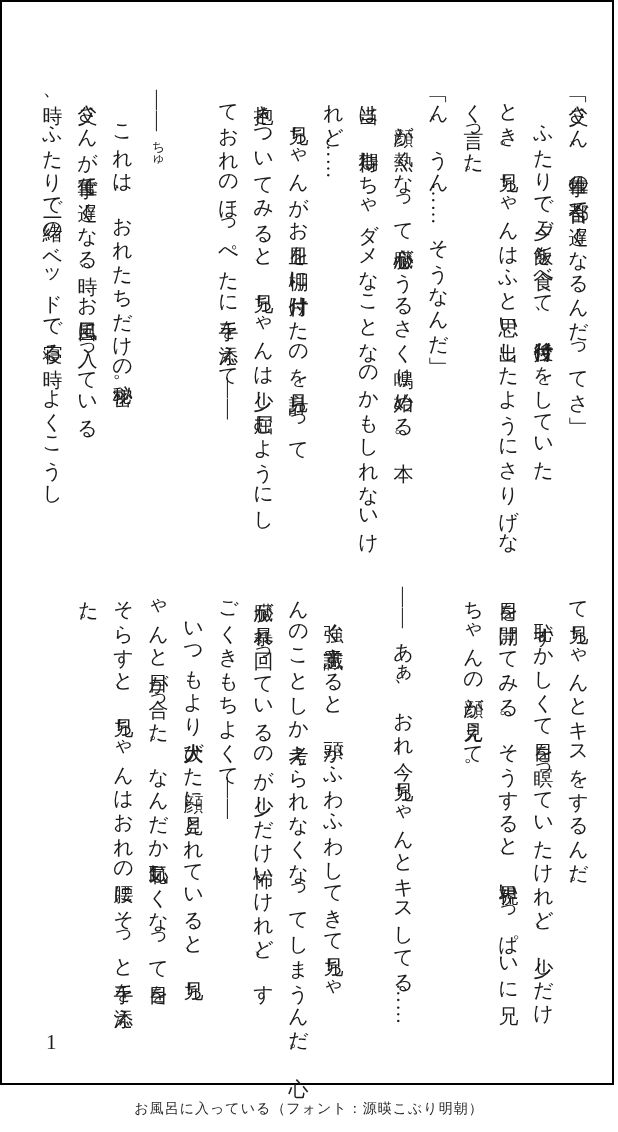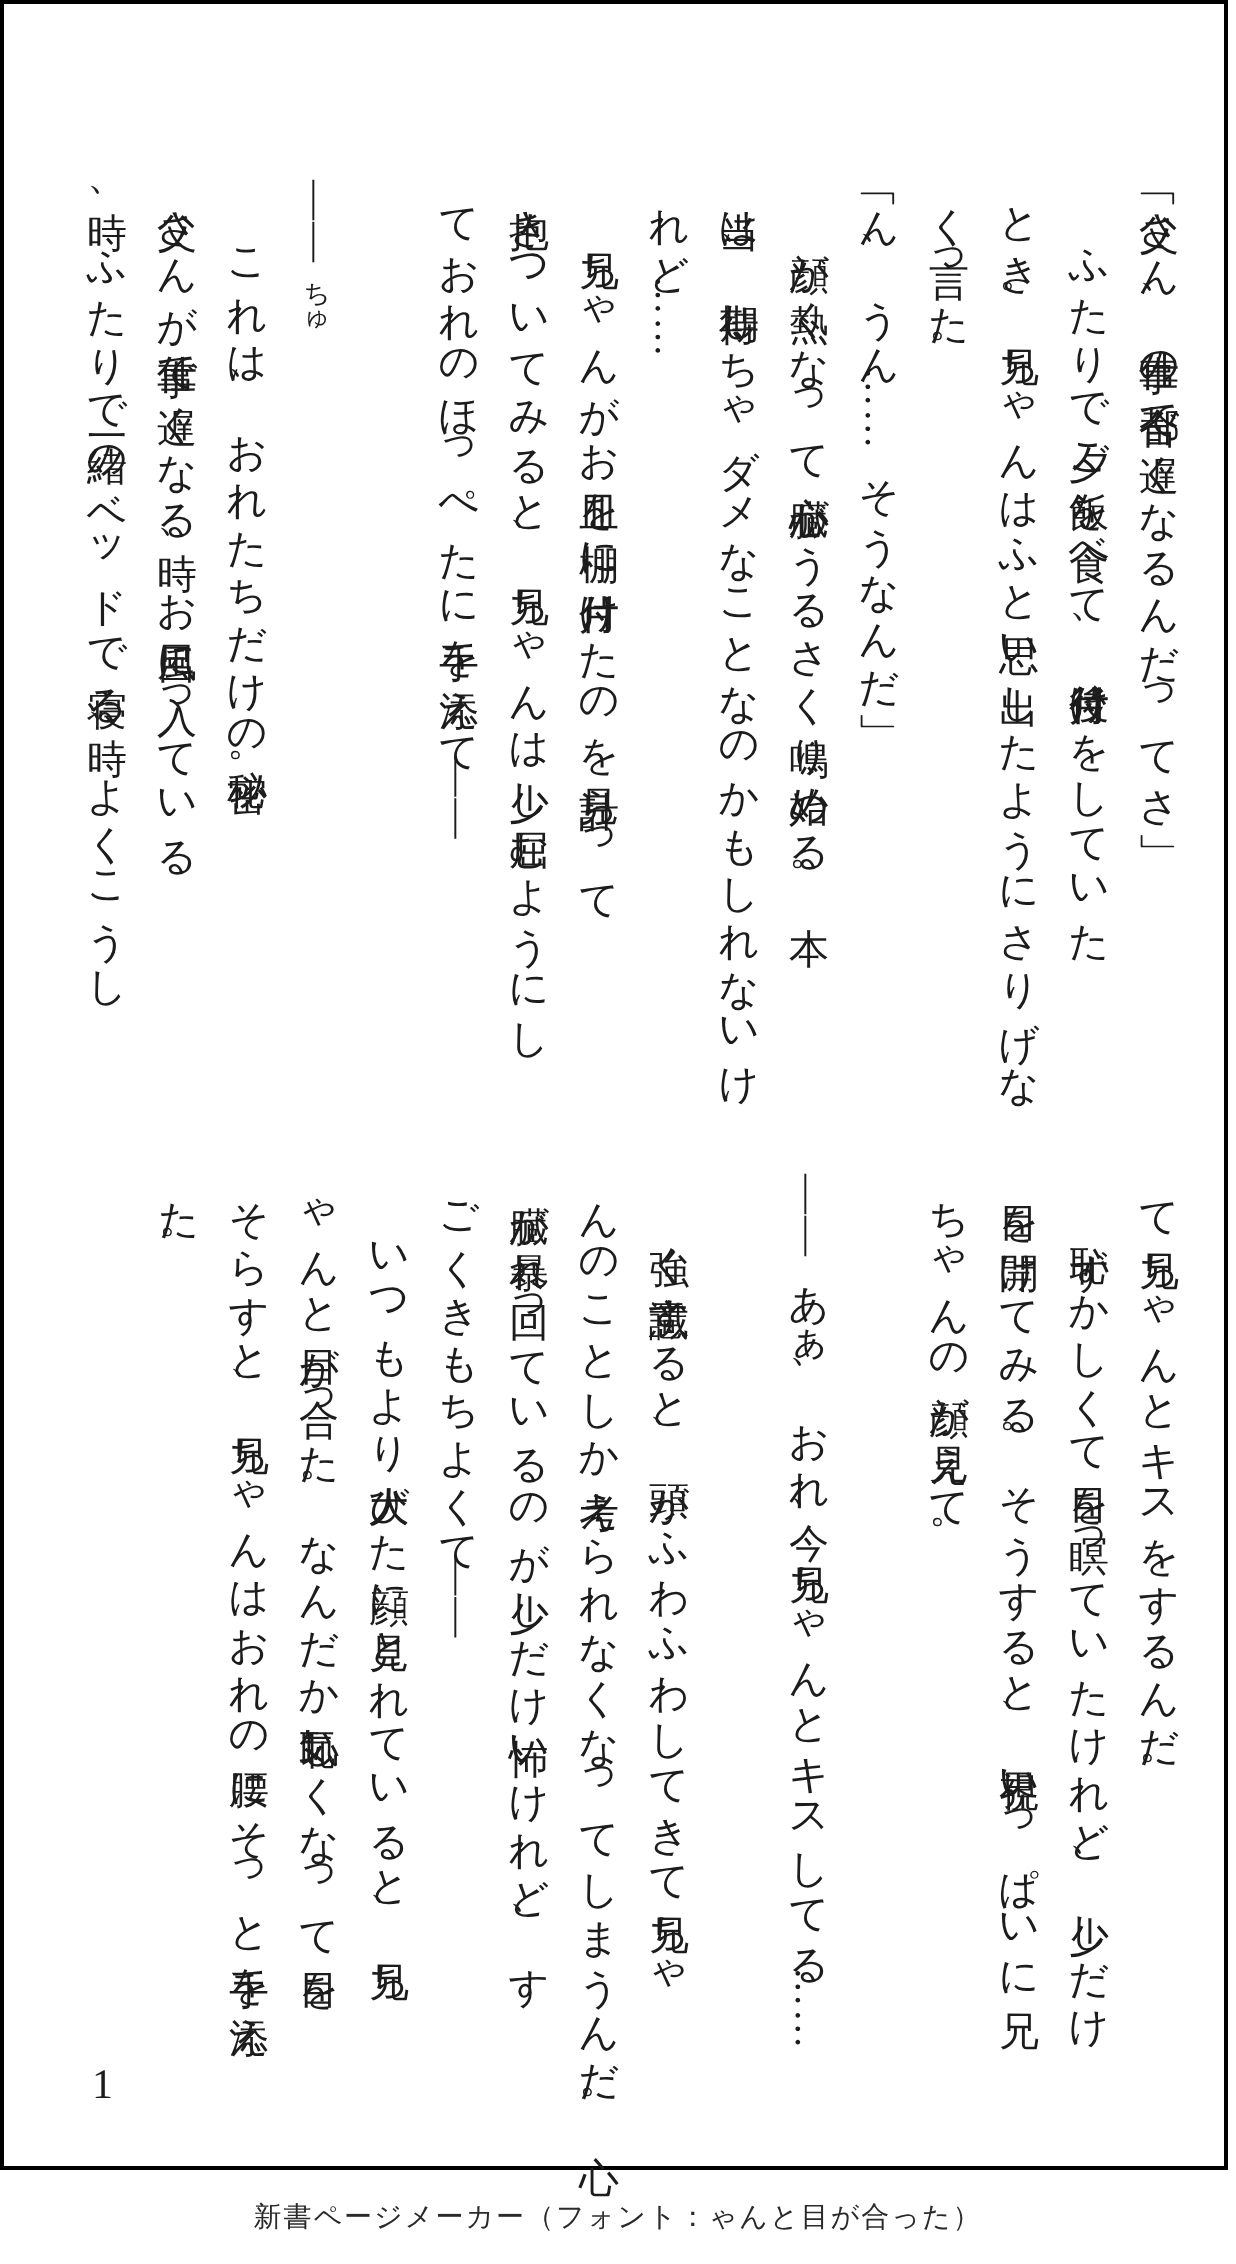--- a/index.html
+++ b/index.html
@@ -101,14 +101,14 @@
         <div class="tline">んのことしか考えられなくなってしまうんだ。心</div>
         <div class="tline">臓が暴れ回っているのが少しだけ怖いけれど、す</div>
         <div class="tline">ごくきもちよくて——</div>
         <div class="tline">　いつもより大人びた顔に見とれていると、兄ち</div>
         <div class="tline">ゃんと目が合った。なんだか気恥しくなって目を</div>
         <div class="tline">そらすと、兄ちゃんはおれの腰にそっと手を添え</div>
         <div class="tline">た。</div>
       </div>
     <div class="page-number">1</div>
   </div>
-  <div class="footer-caption">新書ページメーカー（フォント：ゃんと目が合った）</div>
+  <div class="footer-caption">お風呂に入っている（フォント：源暎こぶり明朝）</div>
 </div>
 
 </body></html>

